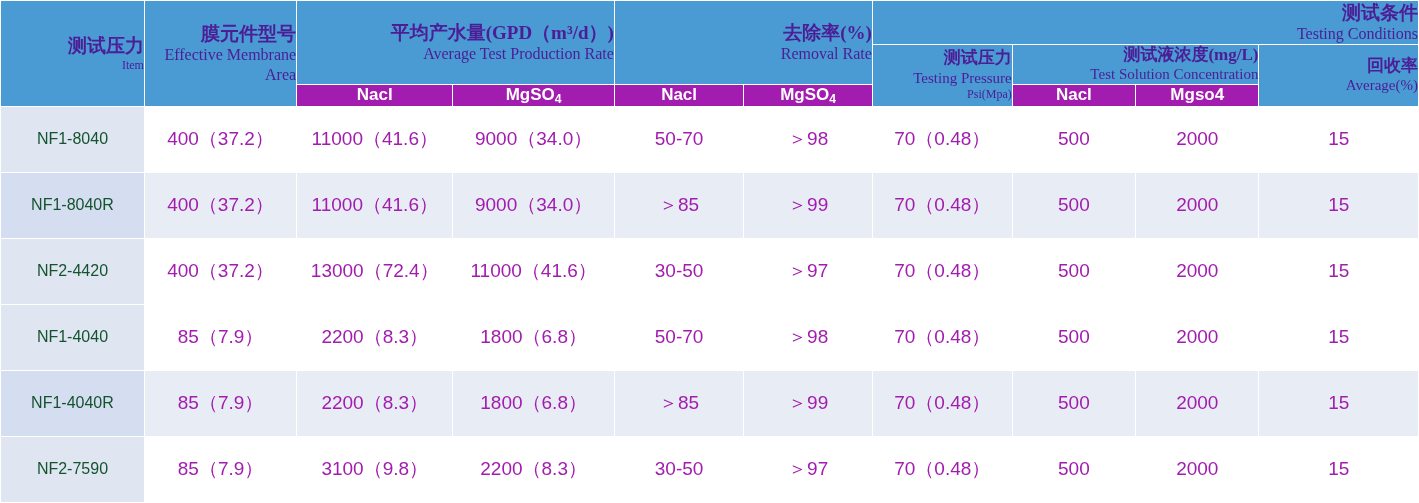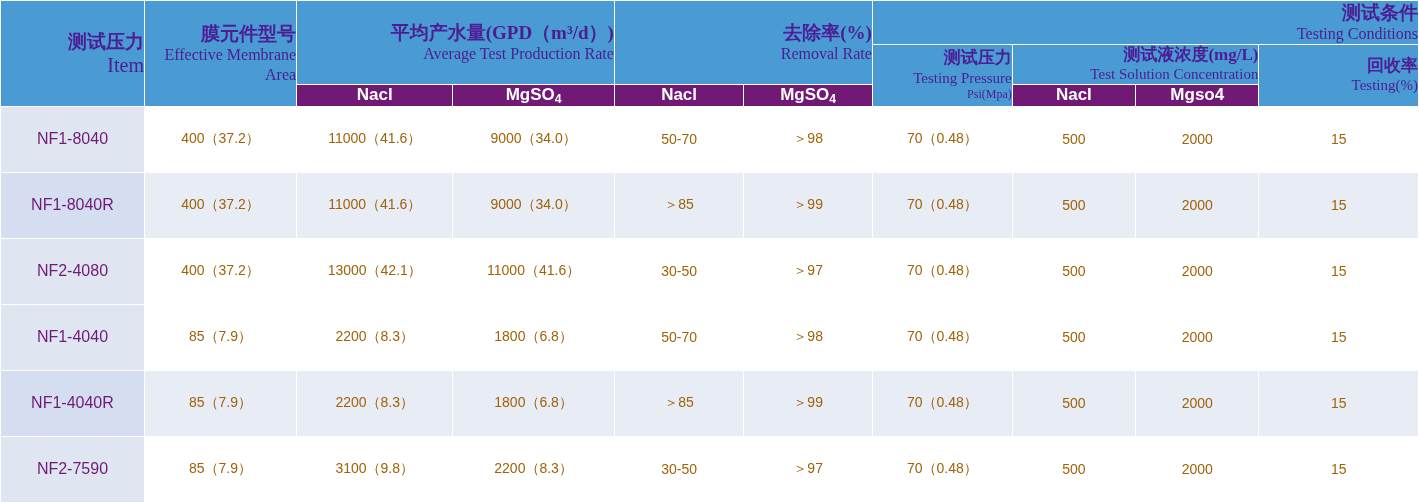--- a/index.html
+++ b/index.html
@@ -44,42 +44,42 @@
     display: block;
   }
   .hd .sub {
     font-size: 12px;
     display: block;
   }
   .hd-small .cn { font-size: 17px; }
   .hd-small .en { font-size: 15px; }
   
   .hd-item .cn { font-size: 19px; font-weight: bold; }
-  .hd-item .en { font-size: 20px; }
+  .hd-item .en { font-size: 12px; }
 
   
   .bd {
     text-align: center;
     vertical-align: middle;
-    font-size: 14px;
-    color: #a16207;
+    font-size: 19px;
+    color: #a21caf;
     background: #ffffff;
     height: 46px;
   }
   tr.alt .bd { background: #e8ecf5; margin-top: 26px; }
   
   .bd-item {
-    color: #701a75;
+    color: #14532d;
     font-size: 16px;
     background: #dfe6f2;
   }
   tr.alt .bd-item { background: #d4def0; }
 
   .sub-hd {
-    background: #701a75;
+    background: #a21caf;
     color: #ffffff;
     text-align: center;
     vertical-align: middle;
     font-size: 17px;
   }
   .nowrap { white-space: nowrap; }
   sub { font-size: 0.72em; vertical-align: -0.25em; }
 </style>
 </head>
 <body>
@@ -125,21 +125,21 @@
         <span class="cn">测试压力</span>
         <span class="en">Testing Pressure</span>
         <span class="sub">Psi(Mpa)</span>
       </th>
       <th class="hd hd-small" colspan="2">
         <span class="cn">测试液浓度(mg/L)</span>
         <span class="en">Test Solution Concentration</span>
       </th>
       <th class="hd hd-small" rowspan="2">
         <span class="cn">回收率</span>
-        <span class="en">Testing(%)</span>
+        <span class="en">Average(%)</span>
       </th>
     </tr>
     <tr>
       <th class="sub-hd">
         <span>Nacl</span>
       </th>
       <th class="sub-hd">
         <span class="nowrap"><span>MgSO</span><sub>4</sub></span>
       </th>
       <th class="sub-hd">
@@ -175,23 +175,23 @@
       <td class="bd">11000（41.6）</td>
       <td class="bd">9000（34.0）</td>
       <td class="bd">＞85</td>
       <td class="bd">＞99</td>
       <td class="bd">70（0.48）</td>
       <td class="bd">500</td>
       <td class="bd">2000</td>
       <td class="bd">15</td>
     </tr>
     <tr>
-      <td class="bd bd-item">NF2-4080</td>
+      <td class="bd bd-item">NF2-4420</td>
       <td class="bd">400（37.2）</td>
-      <td class="bd">13000（42.1）</td>
+      <td class="bd">13000（72.4）</td>
       <td class="bd">11000（41.6）</td>
       <td class="bd">30-50</td>
       <td class="bd">＞97</td>
       <td class="bd">70（0.48）</td>
       <td class="bd">500</td>
       <td class="bd">2000</td>
       <td class="bd">15</td>
     </tr>
     <tr>
       <td class="bd bd-item">NF1-4040</td>

